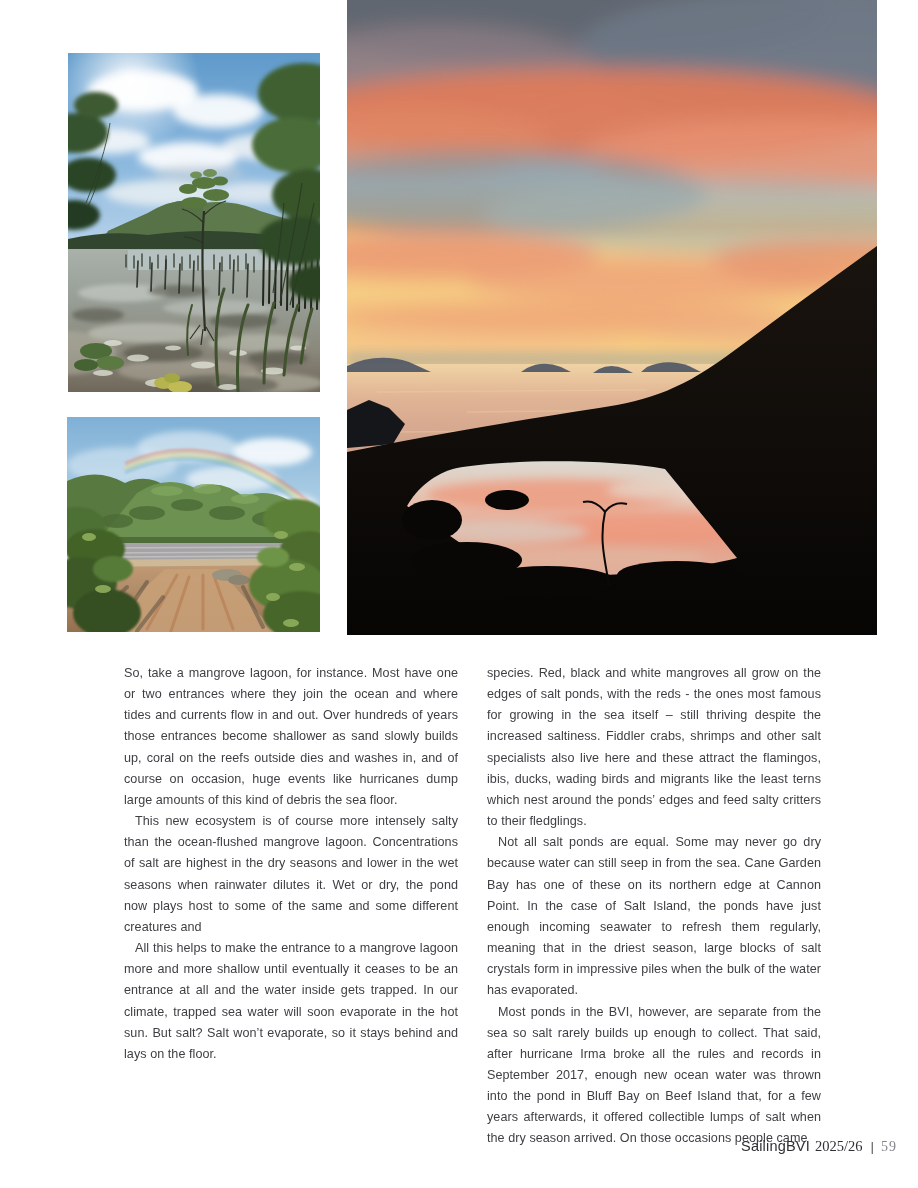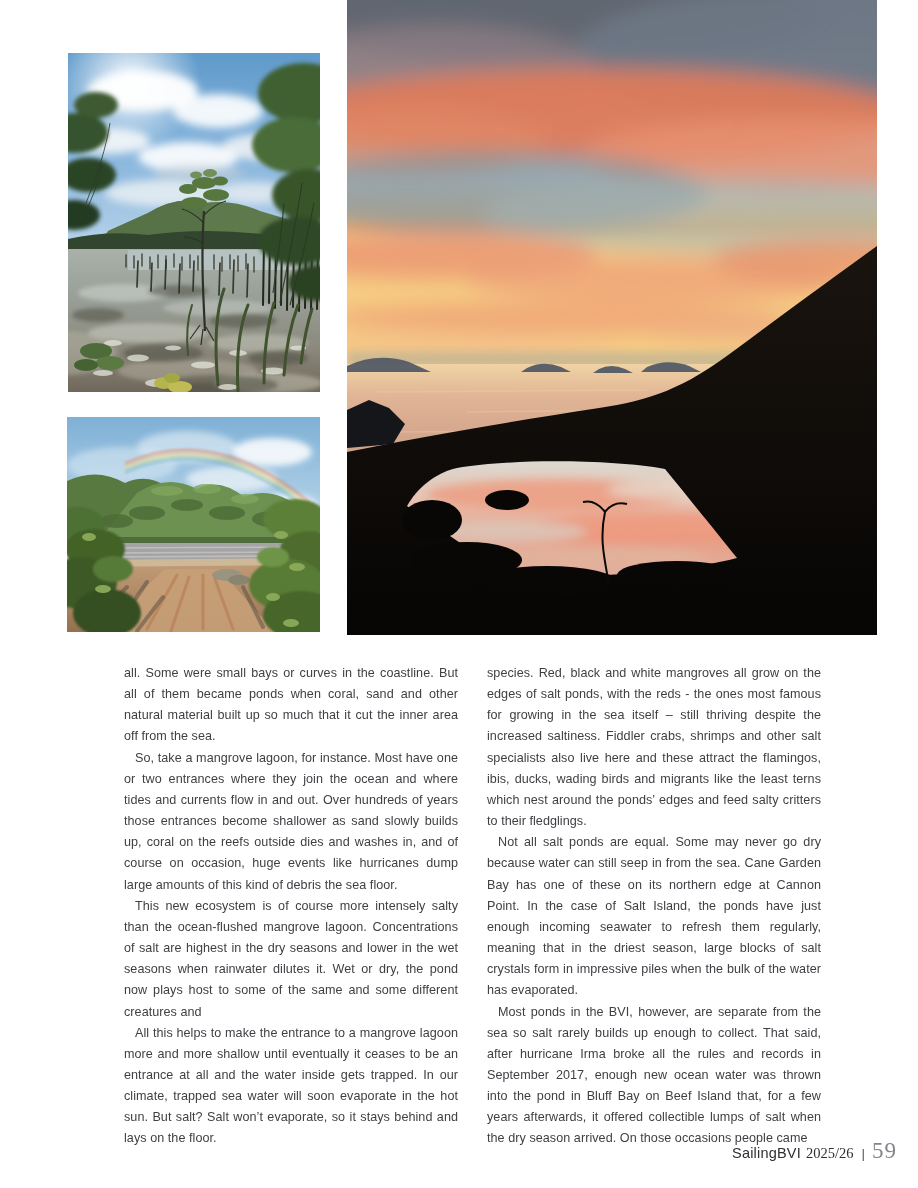--- a/index.html
+++ b/index.html
@@ -34,21 +34,21 @@
   .footer{
     position:absolute;top:1138px;right:21px;
     display:flex;align-items:baseline;
     color:#2f3034;
     white-space:nowrap;
     margin-left:44px;
   }
   .footer .brand{font-size:14.5px;letter-spacing:0.2px;}
   .footer .edition{font-family:"Liberation Serif",serif;font-size:14.5px;margin-left:5px;}
   .footer .sep{font-size:13.5px;color:#55565b;margin:0 7px 0 8px;}
-  .footer .pagenum{font-family:"Liberation Serif",serif;font-size:23px;color:#84858a;letter-spacing:1px;}
+  .footer .pagenum{font-family:"Liberation Serif",serif;font-size:14px;color:#84858a;letter-spacing:1px;}
 </style>
 </head>
 <body>
 
 <div class="page">
 
   <div class="photo" id="photo-mangrove">
     <svg viewBox="0 0 252 339" preserveAspectRatio="none">
       <defs>
         <linearGradient id="mgSky" x1="0" y1="0" x2="0" y2="1">
@@ -410,21 +410,20 @@
       </g>
       <g stroke="#0b0a08" stroke-width="2" fill="none">
         <path d="M262,585 C258,560 252,540 258,512 C252,504 244,500 236,502"></path>
         <path d="M258,512 C264,504 272,502 280,504"></path>
       </g>
     </svg>
   </div>
 
   <div class="article">
     <div class="col">
-      <p>all. Some were small bays or curves in the coastline. But all of them became ponds when coral, sand and other natural material built up so much that it cut the inner area off from the sea.</p>
       <p>So, take a mangrove lagoon, for instance. Most have one or two entrances where they join the ocean and where tides and currents flow in and out. Over hundreds of years those entrances become shallower as sand slowly builds up, coral on the reefs outside dies and washes in, and of course on occasion, huge events like hurricanes dump large amounts of this kind of debris the sea floor.</p>
       <p>This new ecosystem is of course more intensely salty than the ocean-flushed mangrove lagoon. Concentrations of salt are highest in the dry seasons and lower in the wet seasons when rainwater dilutes it. Wet or dry, the pond now plays host to some of the same and some different creatures and</p>
       <p>All this helps to make the entrance to a mangrove lagoon more and more shallow until eventually it ceases to be an entrance at all and the water inside gets trapped. In our climate, trapped sea water will soon evaporate in the hot sun. But salt? Salt won’t evaporate, so it stays behind and lays on the floor.</p>
     </div>
     <div class="col">
       <p>species. Red, black and white mangroves all grow on the edges of salt ponds, with the reds - the ones most famous for growing in the sea itself – still thriving despite the increased saltiness. Fiddler crabs, shrimps and other salt specialists also live here and these attract the flamingos, ibis, ducks, wading birds and migrants like the least terns which nest around the ponds’ edges and feed salty critters to their fledglings.</p>
       <p>Not all salt ponds are equal. Some may never go dry because water can still seep in from the sea. Cane Garden Bay has one of these on its northern edge at Cannon Point. In the case of Salt Island, the ponds have just enough incoming seawater to refresh them regularly, meaning that in the driest season, large blocks of salt crystals form in impressive piles when the bulk of the water has evaporated.</p>
       <p>Most ponds in the BVI, however, are separate from the sea so salt rarely builds up enough to collect. That said, after hurricane Irma broke all the rules and records in September 2017, enough new ocean water was thrown into the pond in Bluff Bay on Beef Island that, for a few years afterwards, it offered collectible lumps of salt when the dry season arrived. On those occasions people came</p>
     </div>
   </div>

